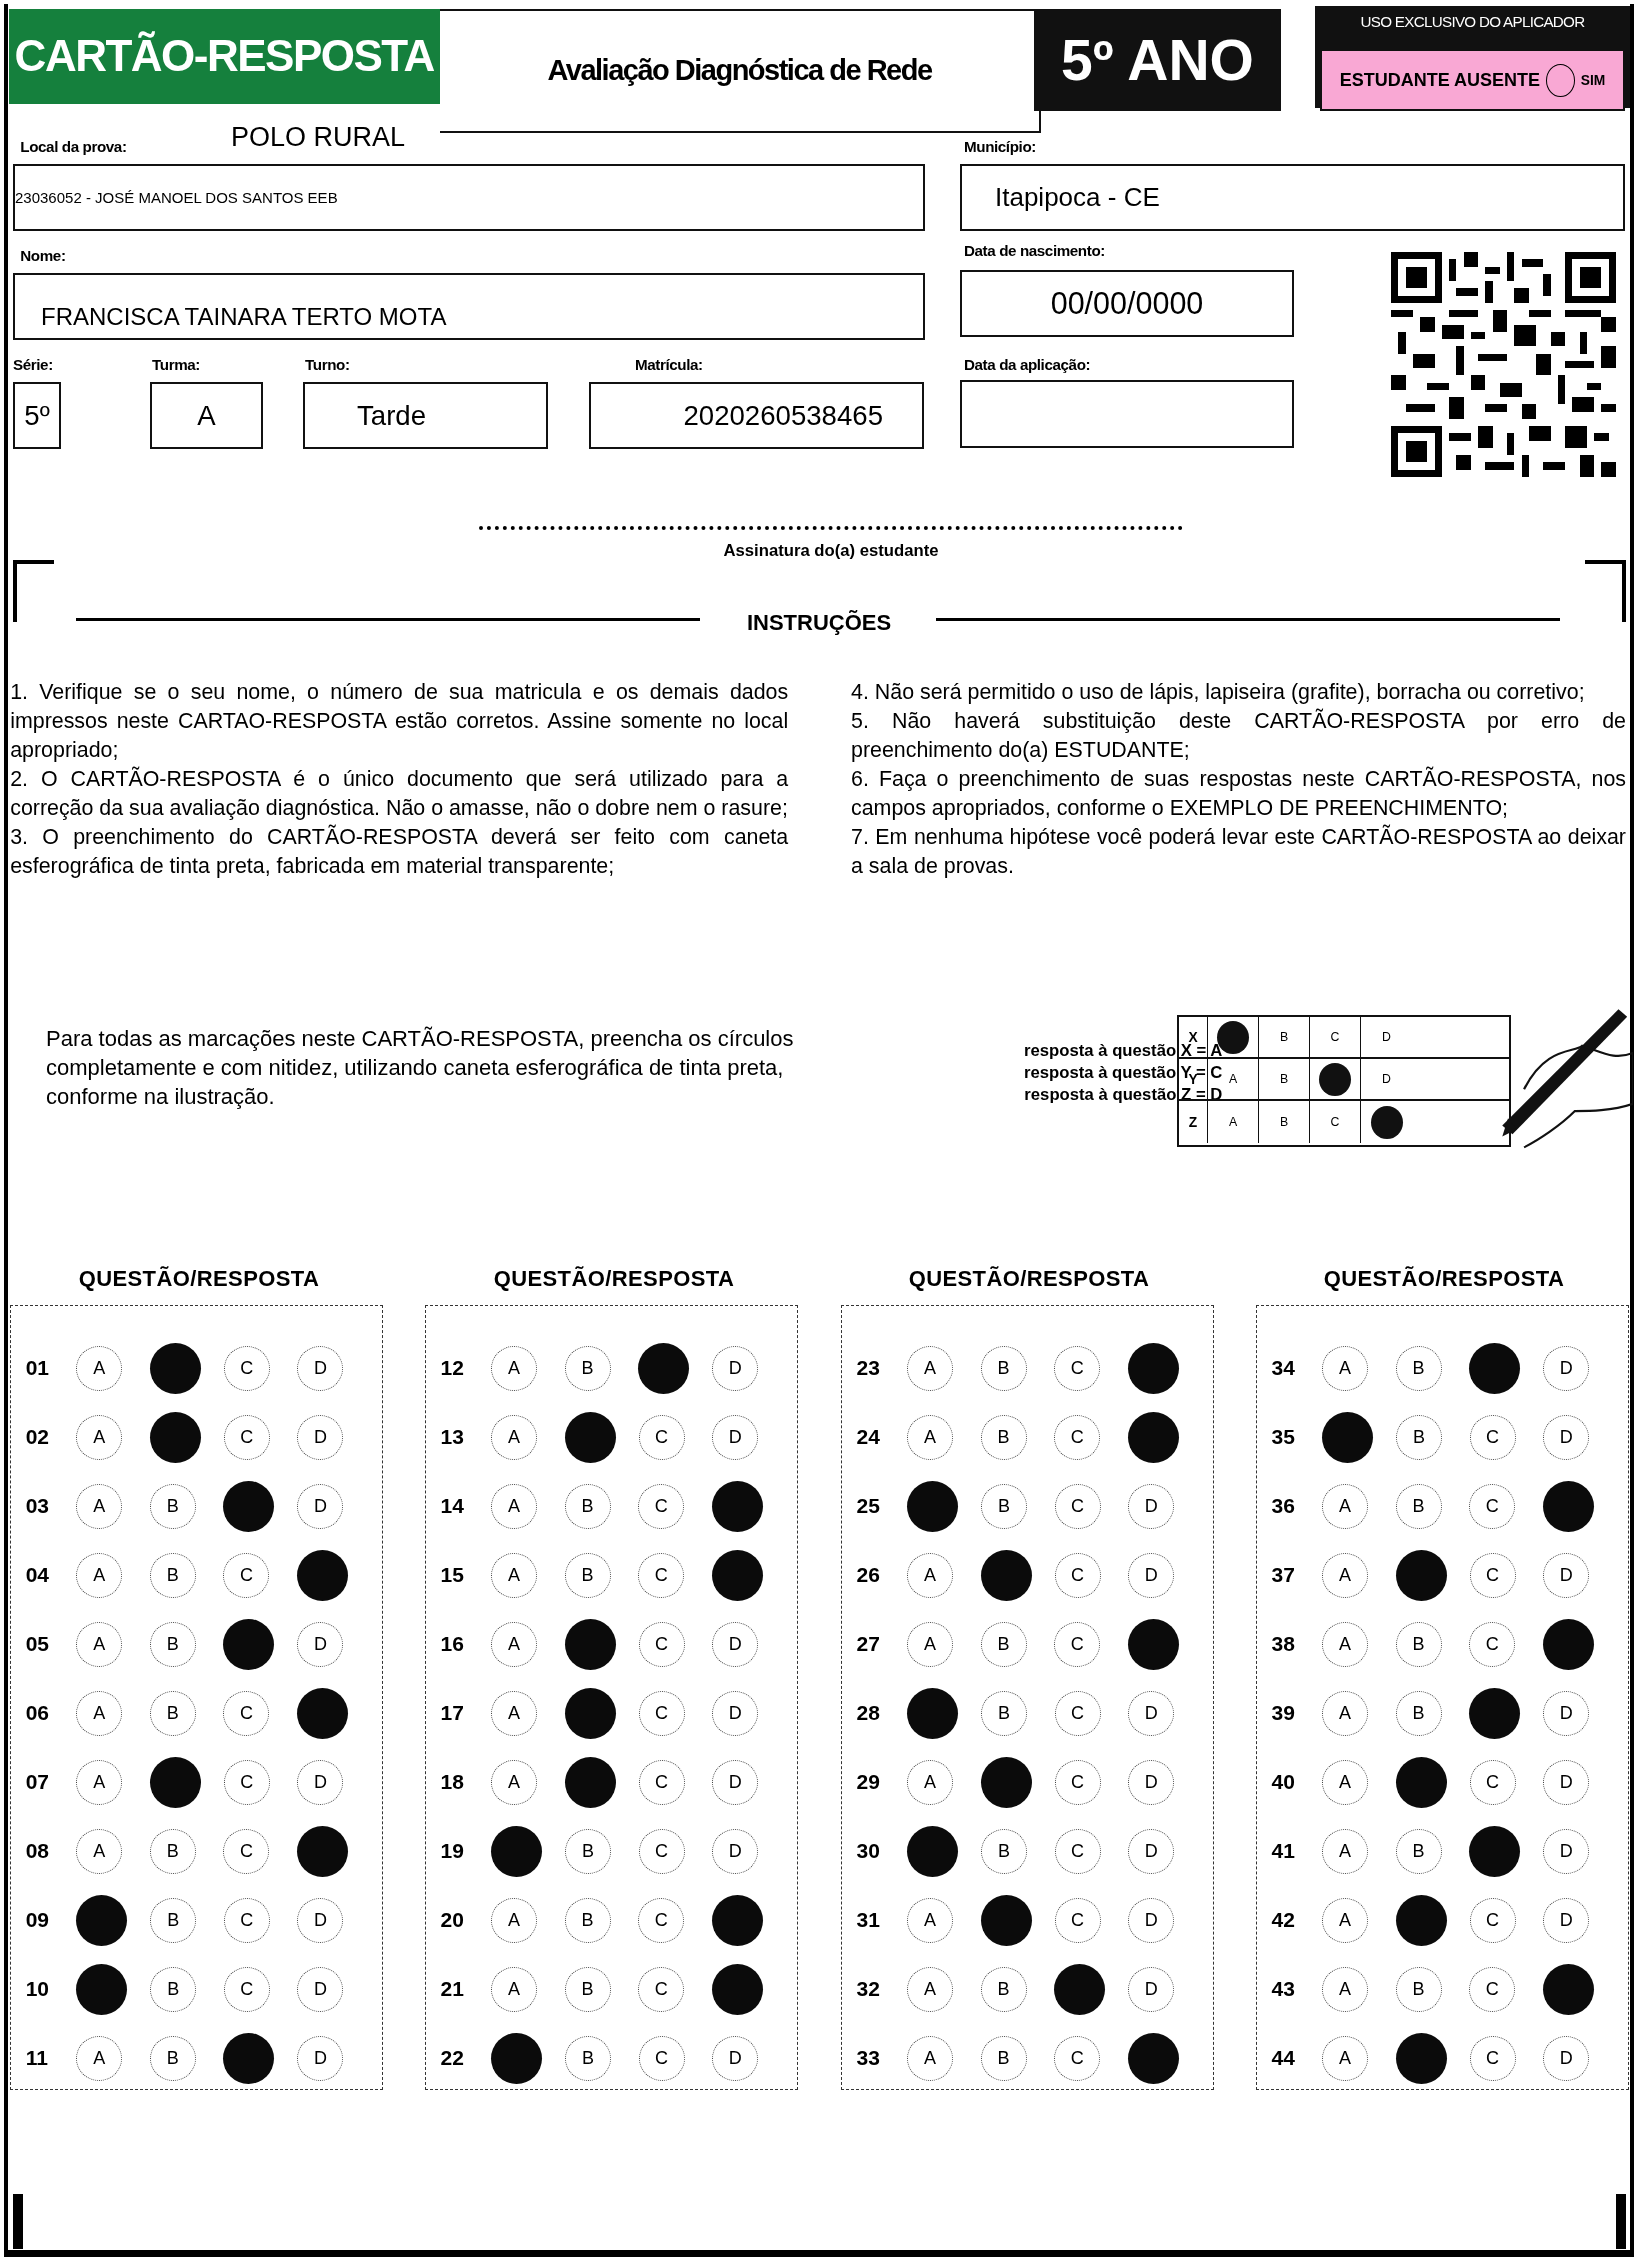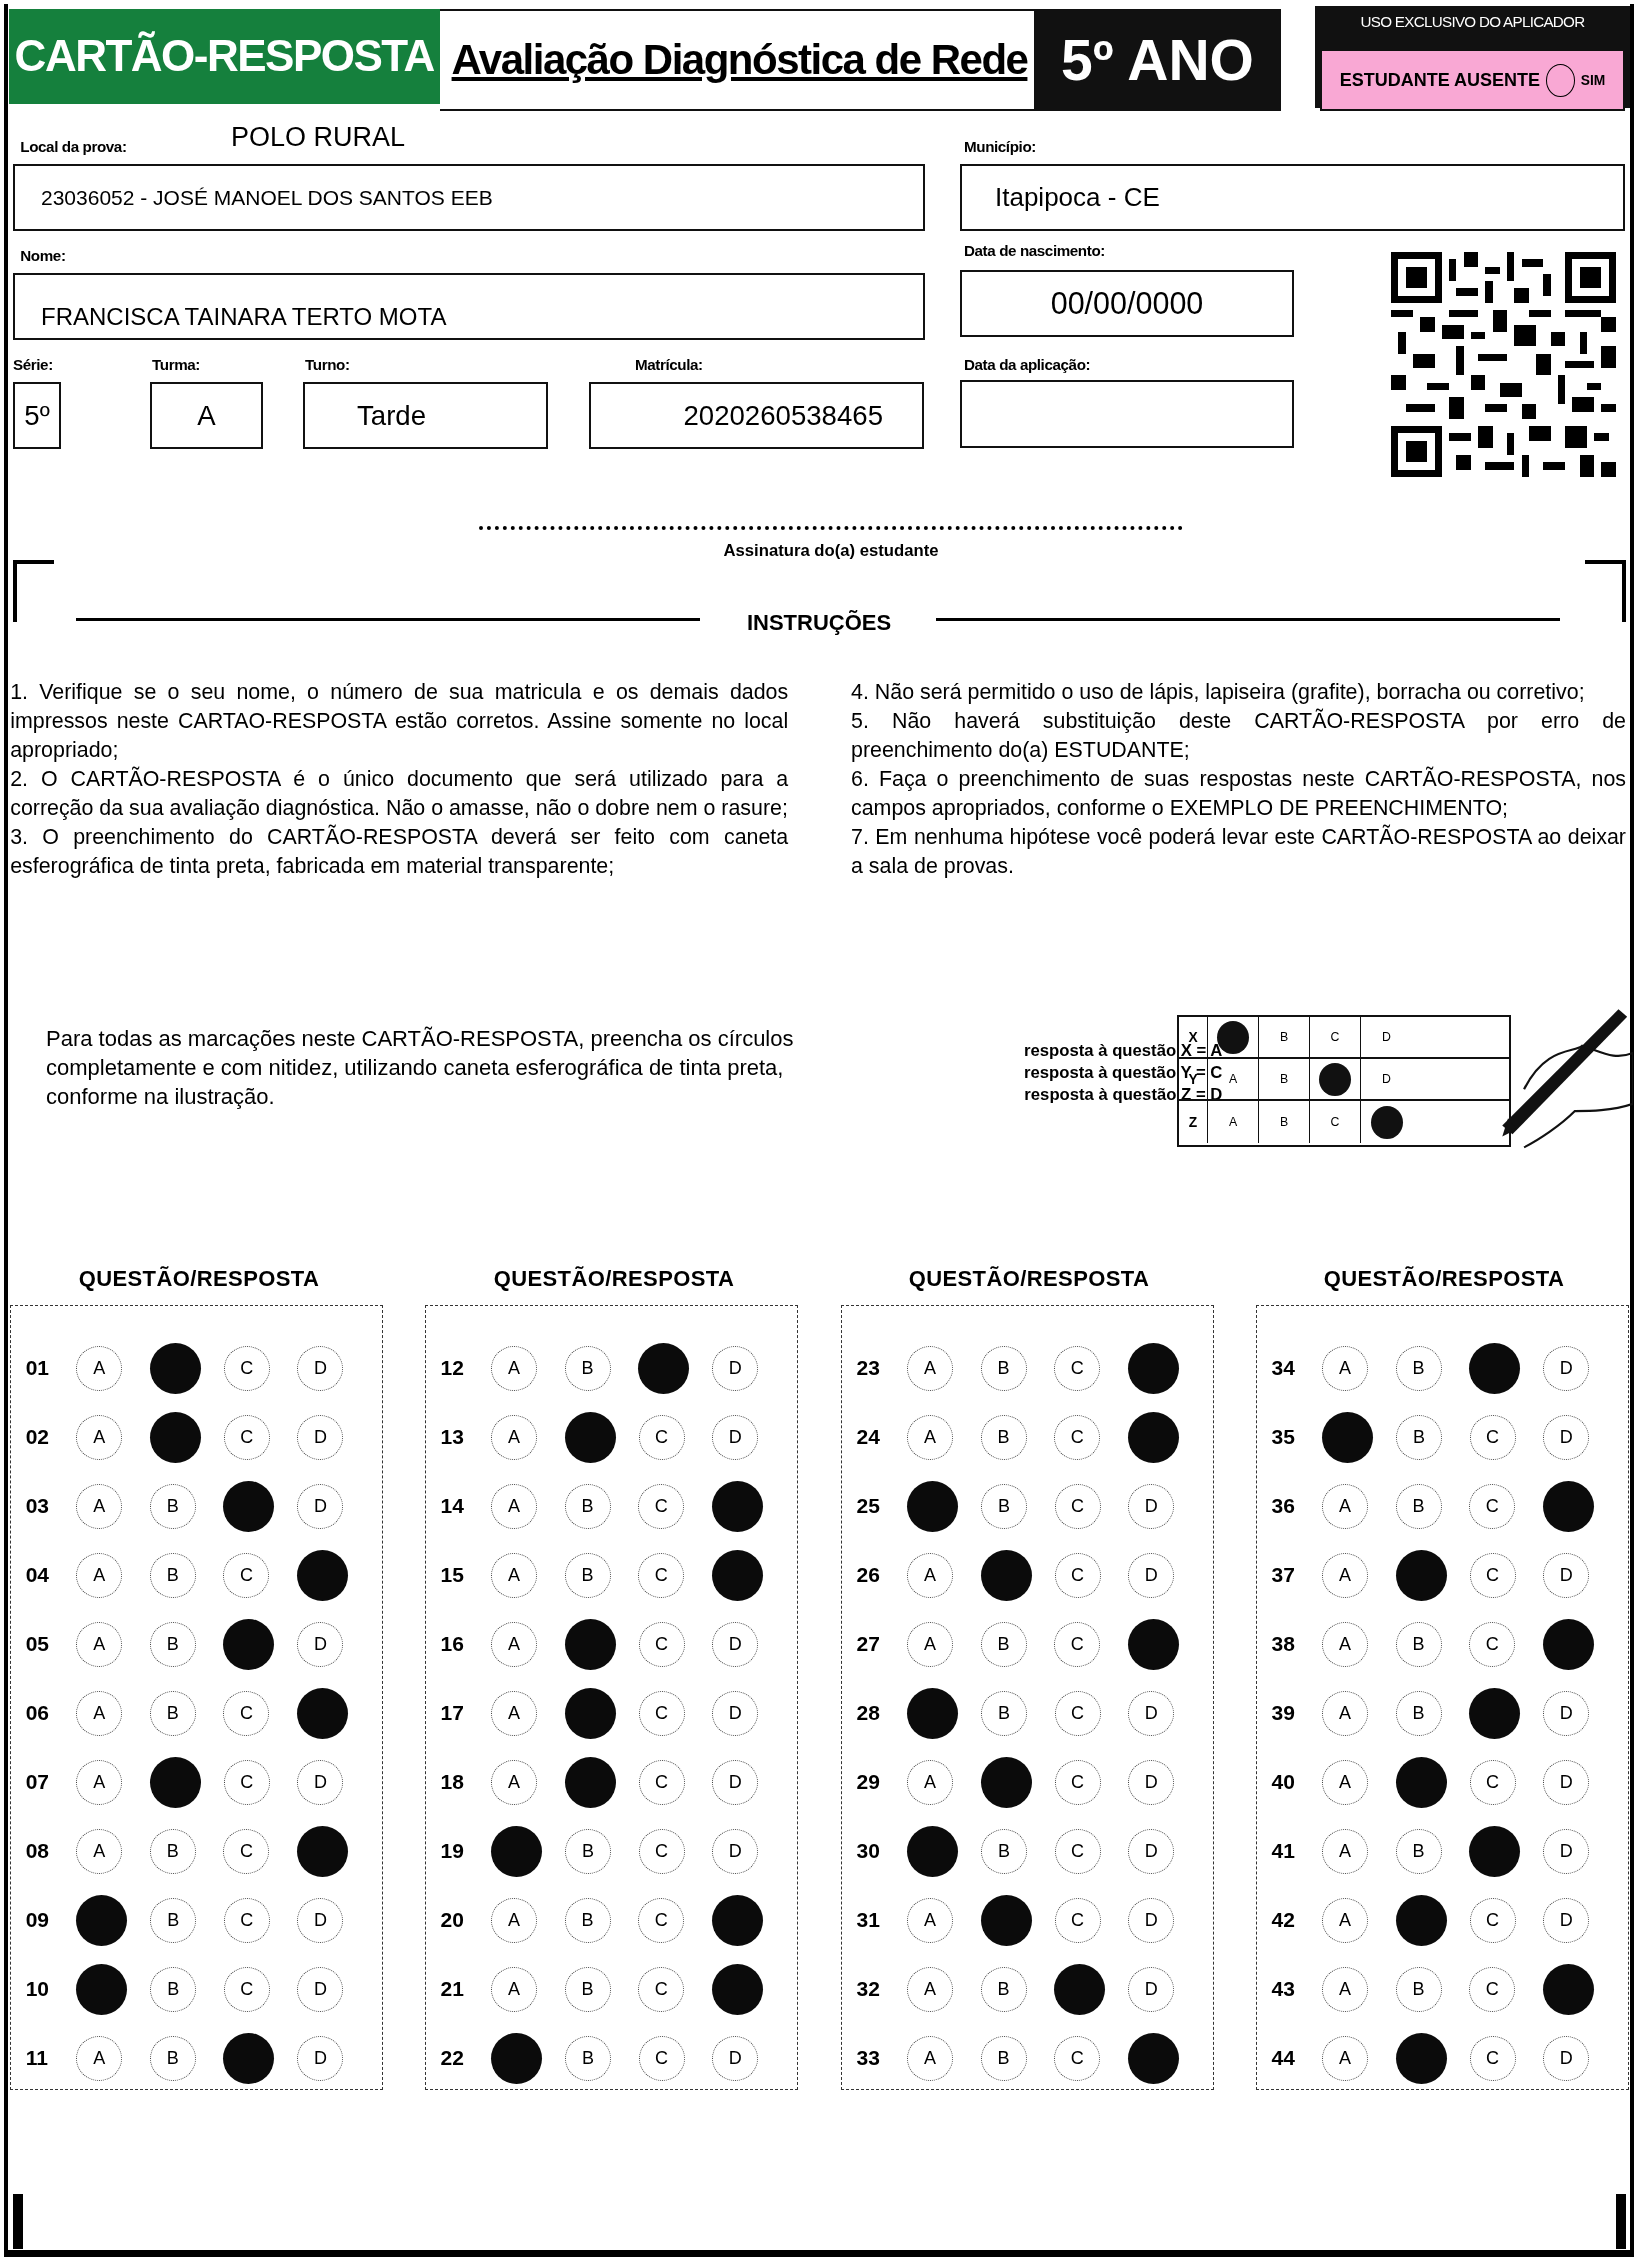--- a/index.html
+++ b/index.html
@@ -1,21 +1,21 @@
 <!DOCTYPE html>
 <html style="font-size:11.6px"><head>
 <meta charset="utf-8">
 <style>
   * { box-sizing: border-box; margin: 0; padding: 0; }
   html, body { width: 1639px; height: 2261px; background: #fff; overflow: hidden; }
   body { font-family: "Liberation Sans", sans-serif; color: #000; position: relative; }
   .abs { position: absolute; }
   .frame { left: 4.4px; top: 4.4px; width: 1630px; height: 2253px; border-left: 4.4px solid #000; border-right: 4.4px solid #000; border-bottom: 7.3px solid #000; }
   .hdr-left { left: 8.7px; top: 8.7px; width: 431px; height: 95px; background: #15803d; color: #fff; display:flex; align-items:center; justify-content:center; font-size: 44px; font-weight: bold; letter-spacing: -1.5px; transform-origin:center; }
-  .hdr-mid { left: 440px; top: 8.7px; width: 601px; height: 102px; border: 2.9px solid #111; border-left:none; display:flex; align-items:center; justify-content:center; font-size: 42px; font-weight: bold; letter-spacing: -1.5px; text-decoration: underline; }
+  .hdr-mid { left: 440px; top: 8.7px; width: 601px; height: 124px; border: 2.9px solid #111; border-left:none; display:flex; align-items:center; justify-content:center; font-size: 29px; font-weight: bold; letter-spacing: -1.5px; }
   .hdr-ano { left: 1034px; top: 8.7px; width: 247px; height: 102px; background:#111; color:#fff; display:flex; align-items:center; justify-content:center; font-size: 57px; font-weight:bold; }
   .hdr-ap { left: 1315px; top: 5.8px; width: 315px; height: 102px; background:#111; }
   .hdr-ap-title { left: 1315px; top: 13px; width: 315px; text-align:center; color:#fff; font-size: 15.2px; letter-spacing:-0.7px; }
   .hdr-ap-box { left: 1320px; top: 49px; width: 305px; height: 62px; background:#f9a8d4; border:2.2px solid #111; display:flex; align-items:center; justify-content:center; gap: 5.8px; font-size: 18px; font-weight: bold; }
   .circ-small { width: 29px; height: 33px; border: 1.5px solid #000; border-radius: 50%; display:inline-block; }
   .lbl { font-size: 15.2px; font-weight: bold; letter-spacing: -0.4px; }
   .fbox { border: 2.9px solid #111; display:flex; align-items:center; font-size: 24px; }
   .val { font-size: 24px; }
   .qr { left: 1391px; top: 250px; width: 225px; height: 229px; }
   .sig-line { left: 479px; top: 526px; width: 704px; border-top: 4.4px dotted #000; }
@@ -58,21 +58,21 @@
 <div class="abs hdr-ap"></div>
 <div class="abs hdr-ap-title">USO EXCLUSIVO DO APLICADOR</div>
 <div class="abs hdr-ap-box">
   <span>ESTUDANTE AUSENTE</span>
   <span class="circ-small"></span>
   <span style="font-size:13.8px;">SIM</span>
 </div>
 
 <div class="abs lbl" style="left:20.3px; top:138px;">Local da prova:</div>
 <div class="abs" style="left:231px; top:122px; font-size:27px;">POLO RURAL</div>
-<div class="abs fbox" style="left:13px; top:164px; width:912px; height:67px; padding-left:26px; font-size:21px;">
+<div class="abs fbox" style="left:13px; top:164px; width:912px; height:67px; font-size:15px;">
   <span>23036052 - JOSÉ MANOEL DOS SANTOS EEB</span>
 </div>
 
 <div class="abs lbl" style="left:964px; top:138px;">Município:</div>
 <div class="abs fbox" style="left:960px; top:164px; width:665px; height:67px; padding-left:33px; font-size:26px;">
   <span>Itapipoca - CE</span>
 </div>
 
 <div class="abs lbl" style="left:20.3px; top:247px;">Nome:</div>
 <div class="abs fbox" style="left:13px; top:273px; width:912px; height:67px; padding-left:26px;">

